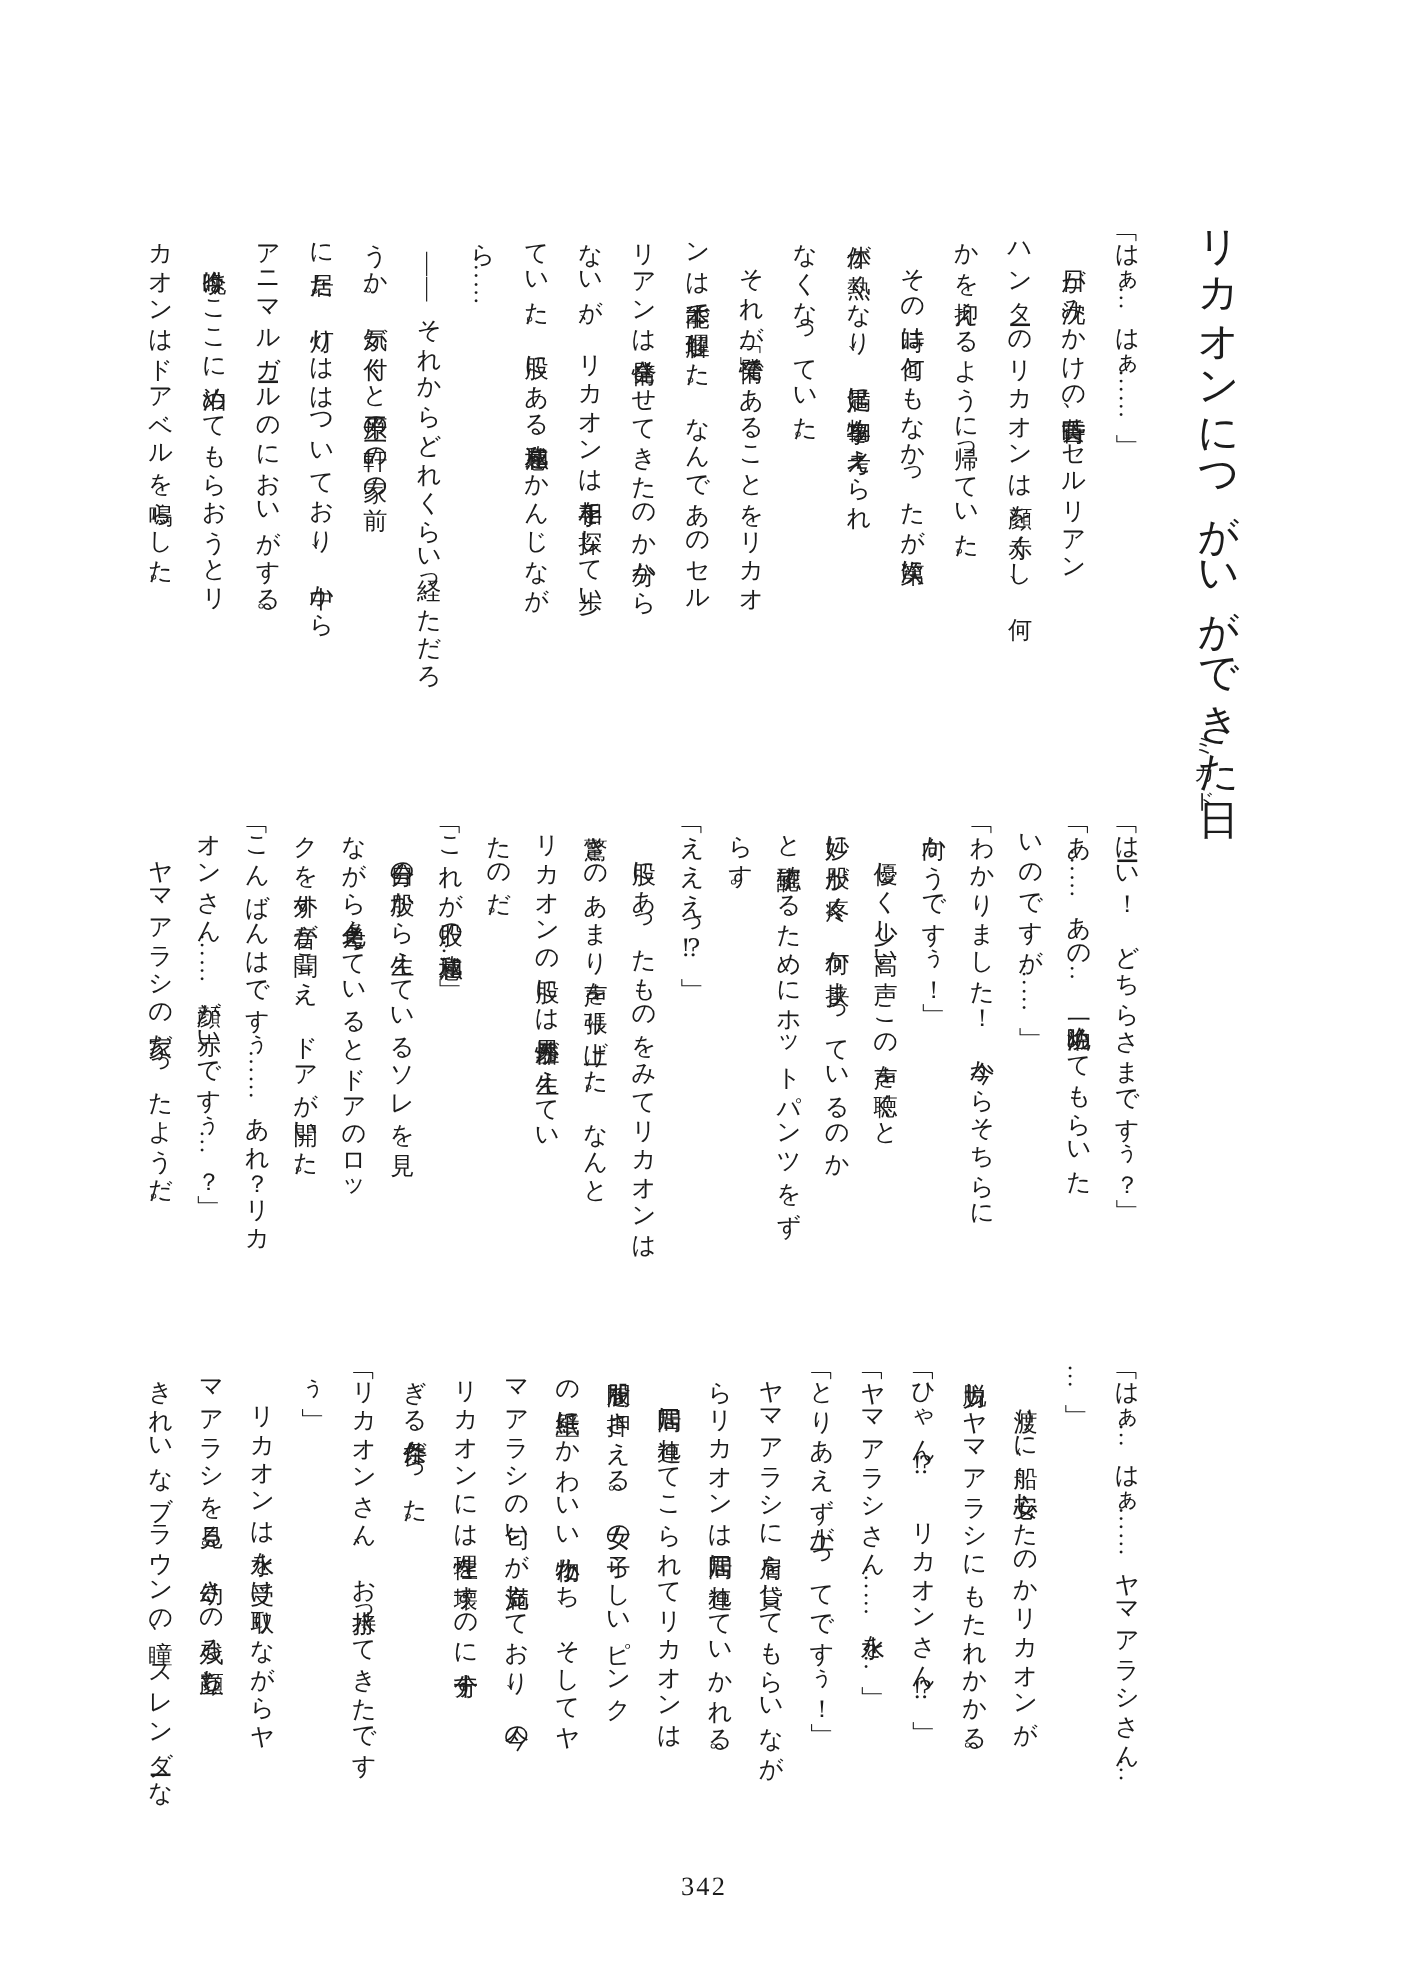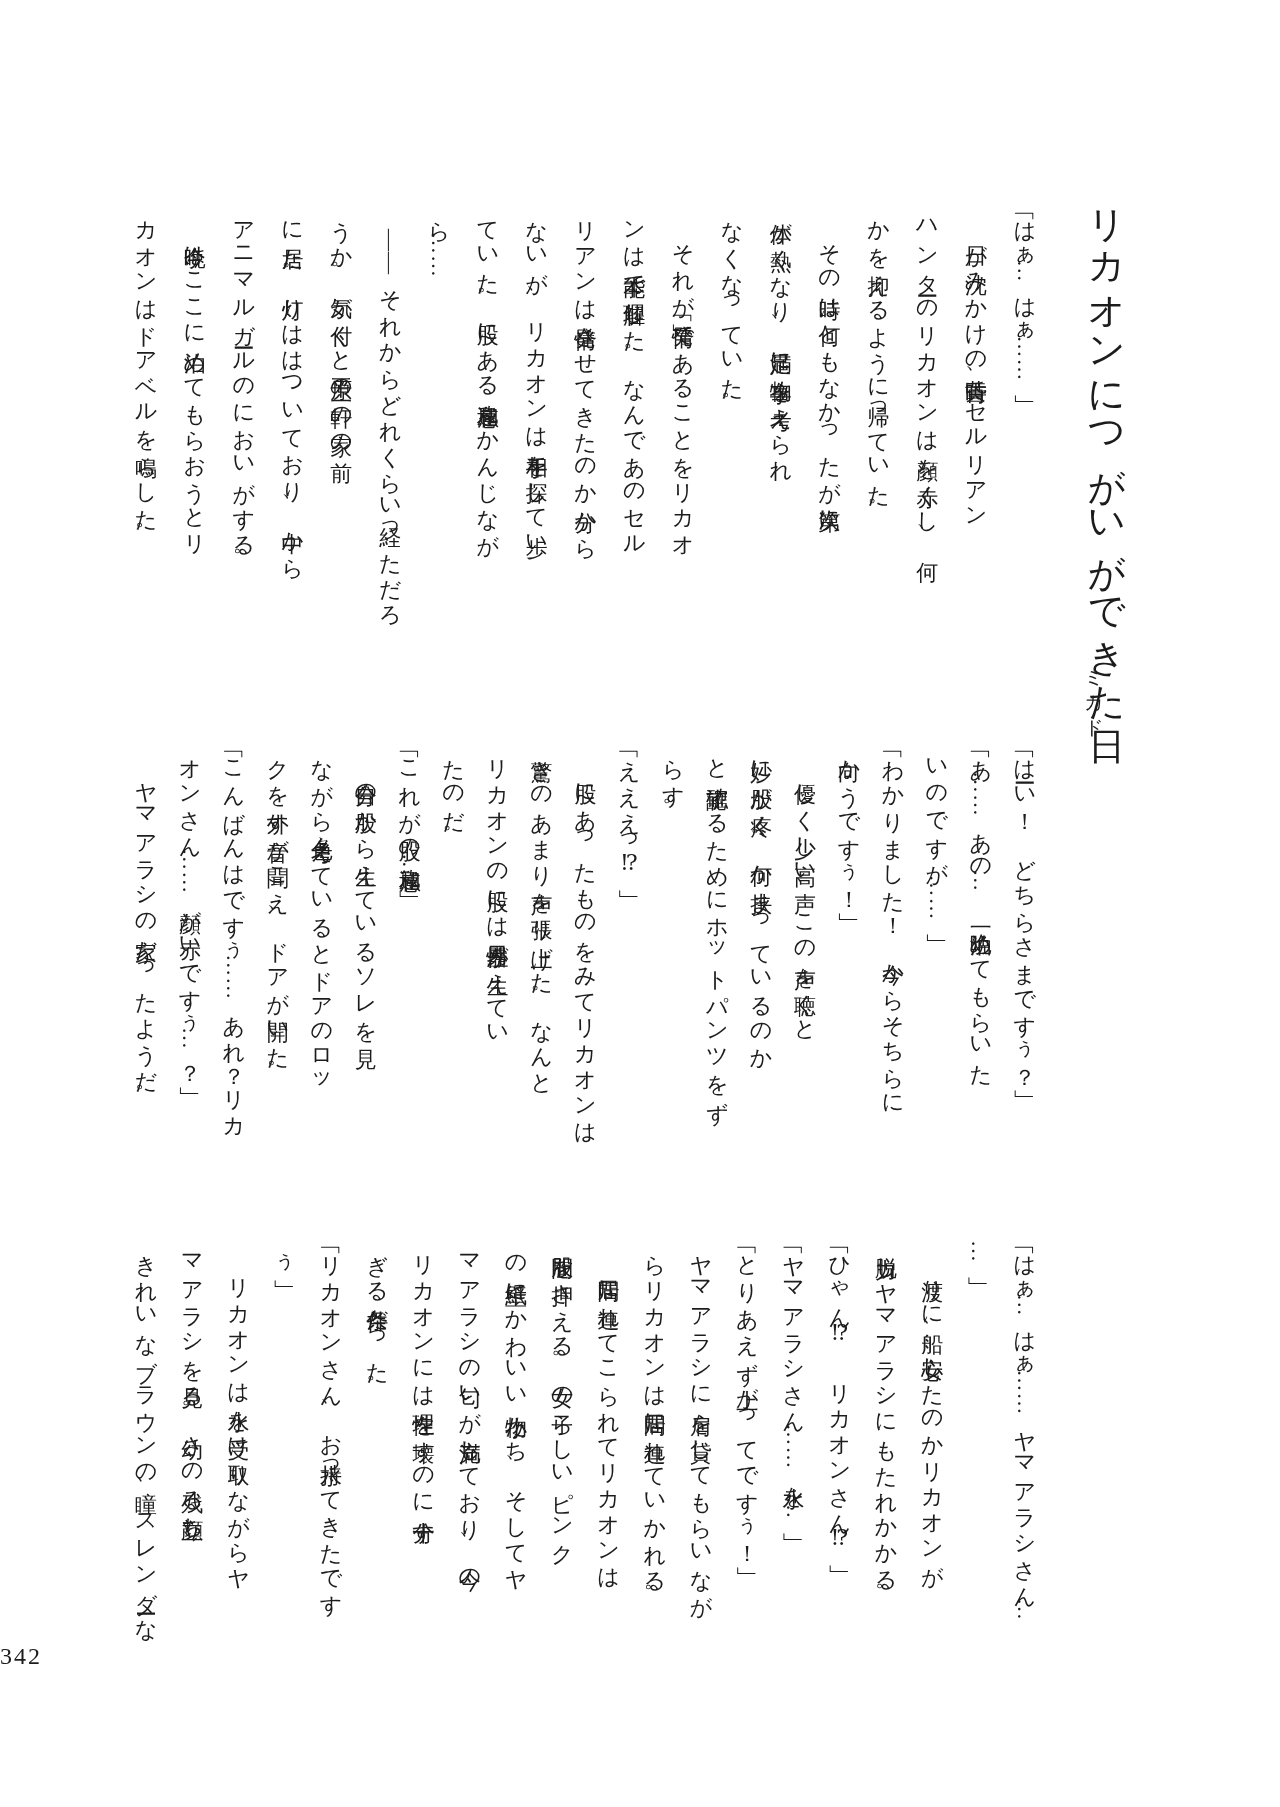--- a/index.html
+++ b/index.html
@@ -54,23 +54,24 @@
     margin: 0;
     writing-mode: vertical-rl;
     text-orientation: mixed;
     font-size: 22px;
     line-height: 1.0;
     letter-spacing: 1px;
     white-space: nowrap;
   }
   .page-number {
     position: absolute;
-    top: 1643px;
+    top: 1703px;
     left: 0;
     width: 100%;
+    text-align: center;
     font-size: 24px;
     letter-spacing: 2px;
     font-family: "Liberation Serif", "DejaVu Serif", serif;
   }
 </style>
 </head>
 <body>
 
 <div class="page">
 

